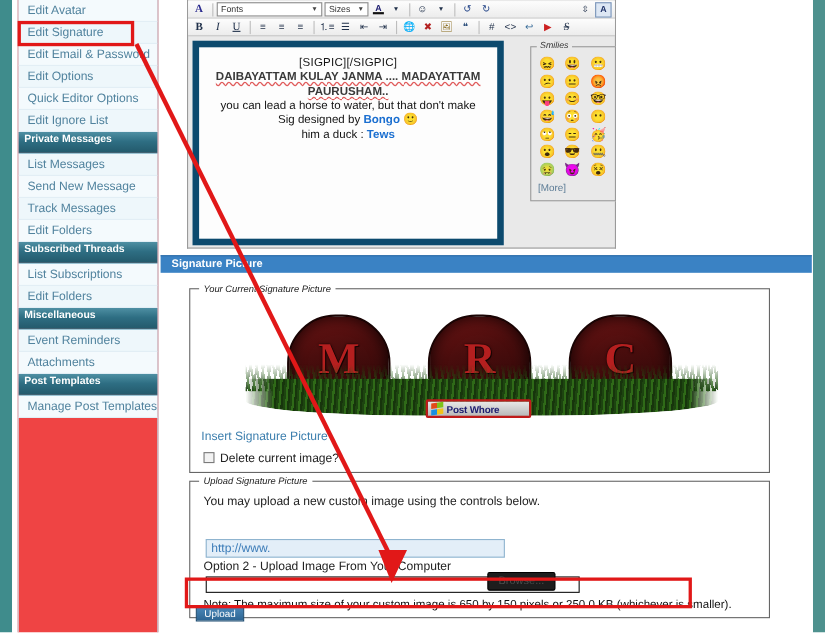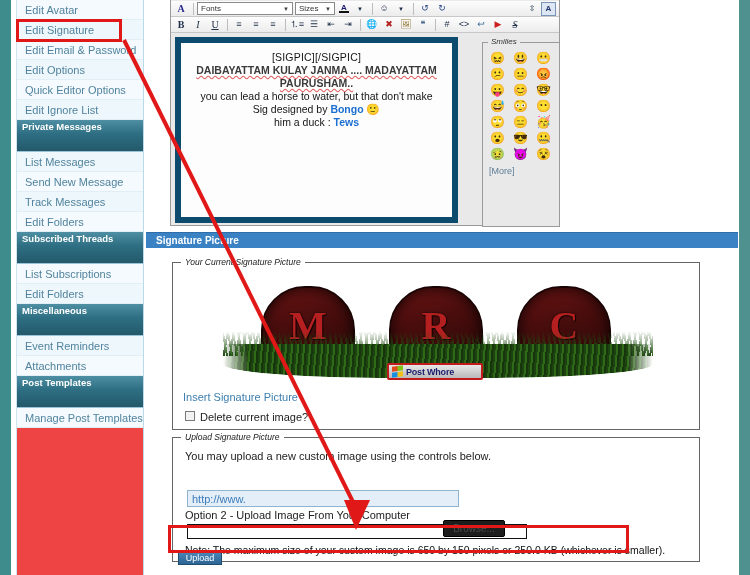--- a/index.html
+++ b/index.html
@@ -30,21 +30,21 @@
     height:20px; line-height:20px;
     padding-left:8px;
     color:#51839e;
     font-size:11px;
     background:#f4fafd;
     border-bottom:1px solid #e2eef5;
     white-space:nowrap; overflow:hidden;
   }
   .nav-item:nth-child(even) { background:#eef7fb; }
   .nav-head {
-    height:32px; line-height:14px;
+    height:20px; line-height:14px;
     padding-left:5px;
     color:#ffffff;
     font-size:9.5px; font-weight:bold;
     background:linear-gradient(to bottom,#4e8fa3 0%,#2e6e83 45%,#23596b 100%);
     border-bottom:1px solid #9bc4d4;
     letter-spacing:0px;
     white-space:nowrap; overflow:hidden;
   }
 
   
@@ -113,21 +113,21 @@
   .sig-red { color:#3a3a3a; font-weight:bold; font-size:10.5px;
              text-decoration:underline; text-decoration-color:#e05c5c;
              text-decoration-style:wavy; }
   .sig-link { color:#1b6fd0; font-weight:bold; }
   .sig-emoji { font-size:11px; }
 
   #smilies {
     flex:0 0 auto; width:78px; margin-left:8px; margin-top:6px;
     border:1px solid #9a9a9a; background:#e9e9e9;
     position:relative;
-    height:185px;
+    height:141px;
   }
   #smilies .legend {
     position:absolute; top:-6px; left:5px;
     background:#e9e9e9; padding:0 3px;
     font-size:8px; font-style:italic; color:#333;
   }
   #smiley-grid {
     display:grid; grid-template-columns:repeat(3,1fr);
     gap:1px; padding:8px 4px 2px 4px;
   }

